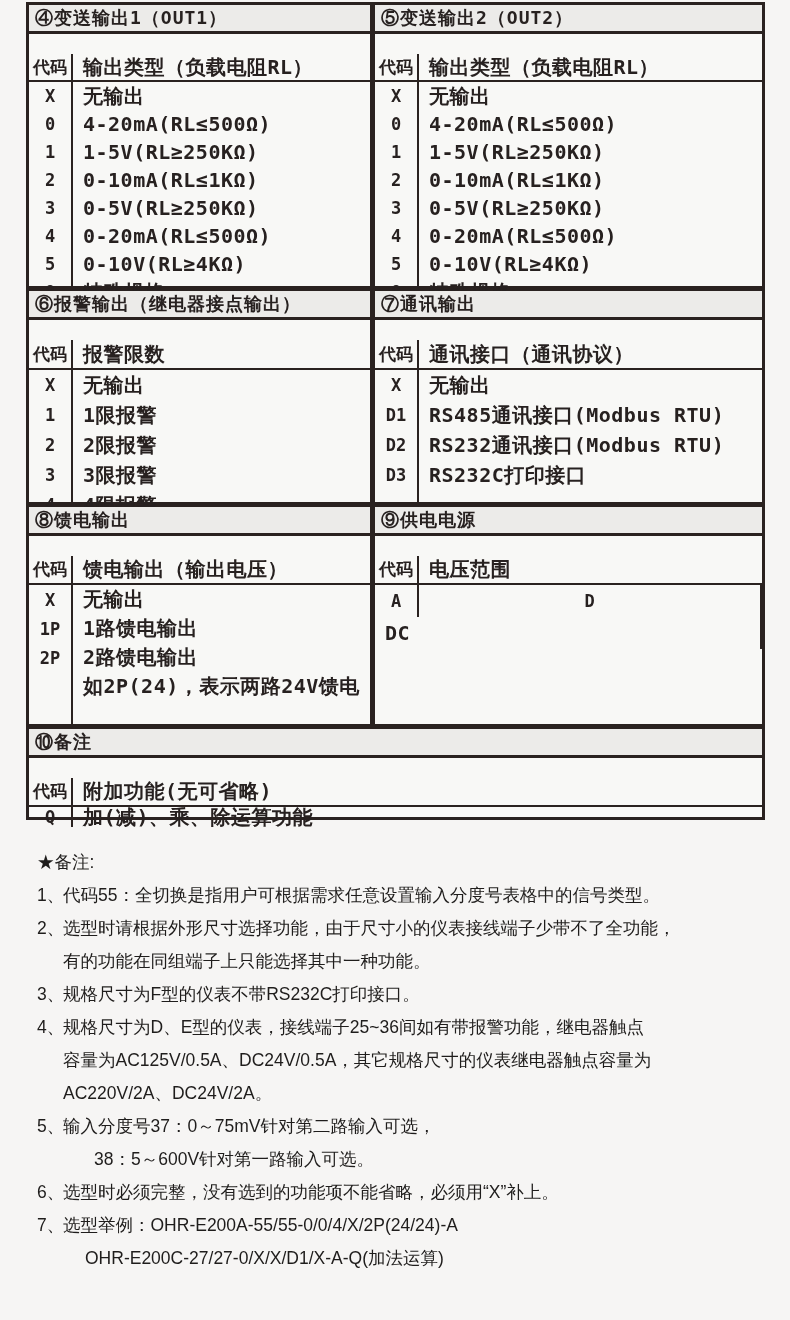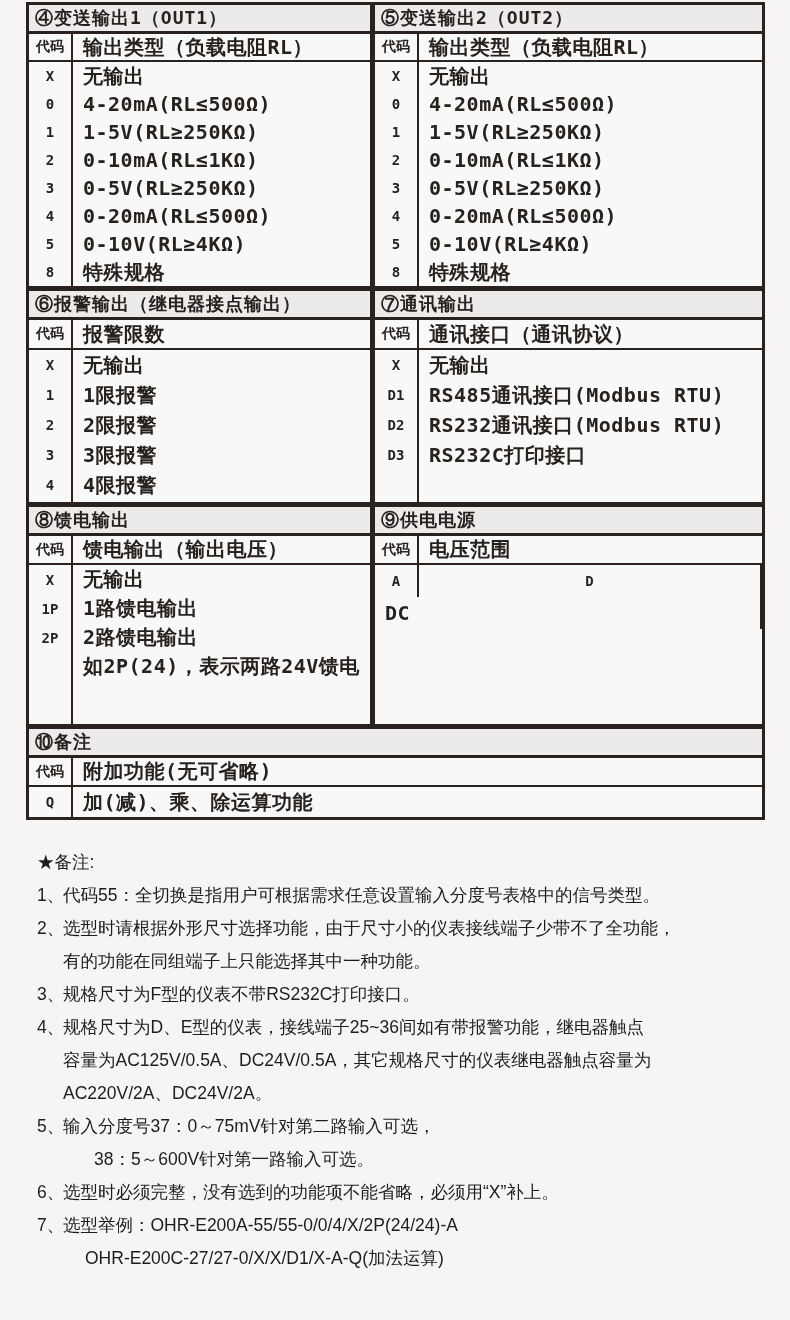--- a/index.html
+++ b/index.html
@@ -16,21 +16,21 @@
   .spec-table {
     position:absolute; left:26px; top:2px;
     width:739px;
     display:grid;
     grid-template-columns:341px 1fr;
     grid-template-rows:281px 211px 217px 88px;
     gap:5px;
     padding:3px;
     background:#2a2220;
   }
-  .sec { background:#f8f8f6; display:flex; flex-direction:column; min-width:0; }
+  .sec { background:#f8f8f6; display:flex; flex-direction:column; min-width:0;gap:20px; }
   .sec.full { grid-column:1 / -1; }
 
   .sec-title {
     flex:none; height:29px;
     background:#ecebe9;
     border-bottom:3px solid #2a2220;
     display:flex; align-items:center;
     padding-left:6px;
     font-weight:bold; font-size:18px;
     letter-spacing:1px;
@@ -41,21 +41,21 @@
   .body-out   { grid-template-rows:28px repeat(8,28px); }
   .body-alarm { grid-template-rows:30px repeat(5,30px) 1fr; }
   .body-comm  { grid-template-rows:30px repeat(4,30px) 1fr; }
   .body-feed  { grid-template-rows:29px repeat(4,29px) 1fr; }
   .body-power { grid-template-rows:29px repeat(2,32px) 1fr; }
   .body-remark{ grid-template-rows:29px 1fr; }
 
   .code {
     border-right:2px solid #2a2220;
     display:flex; align-items:center; justify-content:center;
-    font-weight:bold; font-size:14px;
+    font-weight:bold; font-size:17px;
   }
   .desc {
     display:flex; align-items:center;
     padding-left:10px;
     font-weight:bold; font-size:20px;
     letter-spacing:0.5px;
     white-space:nowrap; overflow:hidden;text-align:right;
   }
   .hdr { border-bottom:2px solid #2a2220; }
 

